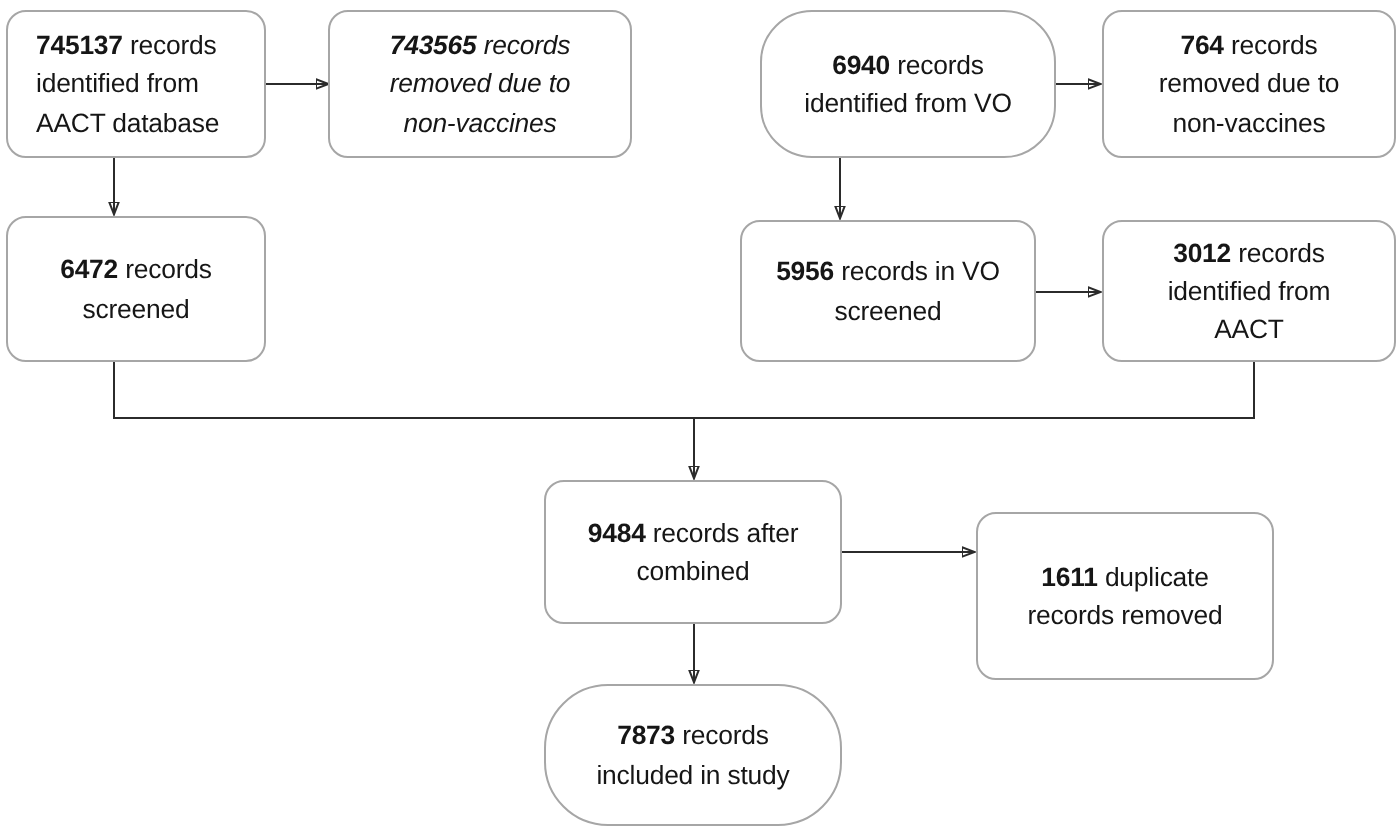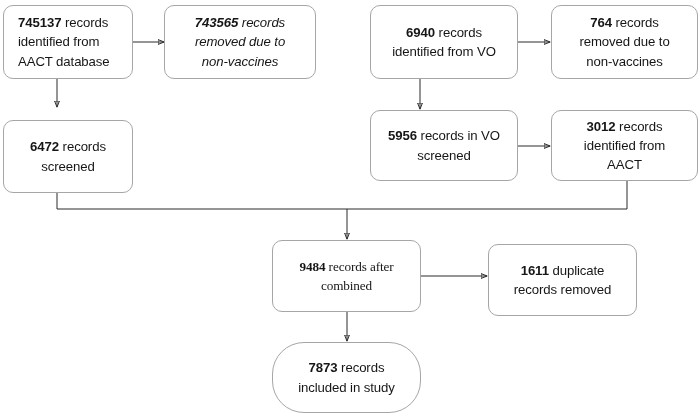--- a/index.html
+++ b/index.html
@@ -87,47 +87,47 @@
       <div class="node align-left" style="left: 3px; top: 5px; width: 130px; height: 74px;">
         <span class="txt"><b>745137</b> <span>records
 identified from
 AACT database</span></span>
       </div>
       <div class="node" style="left: 164px; top: 5px; width: 152px; height: 74px; font-style: italic;">
         <span class="txt"><b>743565</b> <span>records
 removed due to
 non-vaccines</span></span>
       </div>
-      <div class="node" style="left: 370px; top: 5px; width: 148px; height: 74px;">
+      <div class="node" style="left: 380px; top: 5px; width: 148px; height: 74px; border-radius: 26px;">
         <span class="txt"><b>6940</b> <span>records
 identified from VO</span></span>
       </div>
       <div class="node" style="left: 551px; top: 5px; width: 147px; height: 74px;">
         <span class="txt"><b>764</b> <span>records
 removed due to
 non-vaccines</span></span>
       </div>
-      <div class="node" style="left: 3px; top: 108px; width: 130px; height: 73px; margin-top: 12px;">
+      <div class="node" style="left: 3px; top: 108px; width: 130px; height: 73px;">
         <span class="txt"><b>6472</b> <span>records
 screened</span></span>
       </div>
       <div class="node" style="left: 370px; top: 110px; width: 148px; height: 71px; justify-content: flex-end;">
         <span class="txt"><b>5956</b> <span>records in VO
 screened</span></span>
       </div>
       <div class="node" style="left: 551px; top: 110px; width: 147px; height: 71px; justify-content: flex-end;">
         <span class="txt"><b>3012</b> <span>records
 identified from
 AACT</span></span>
       </div>
-      <div class="node" style="left: 272px; top: 240px; width: 149px; height: 72px; font-family: Liberation Serif, serif;">
+      <div class="node" style="left: 272px; top: 240px; width: 149px; height: 72px;">
         <span class="txt"><b>9484</b> <span>records after
 combined</span></span>
       </div>
-      <div class="node" style="left: 488px; top: 244px; width: 149px; height: 72px;">
+      <div class="node" style="left: 488px; top: 256px; width: 149px; height: 84px;">
         <span class="txt"><b>1611</b> <span>duplicate
 records removed</span></span>
       </div>
       <div class="node" style="left: 272px; top: 342px; width: 149px; height: 71px; border-radius: 32px;">
         <span class="txt"><b>7873</b> <span>records
 included in study</span></span>
       </div>
     </div>
 </div>
 

